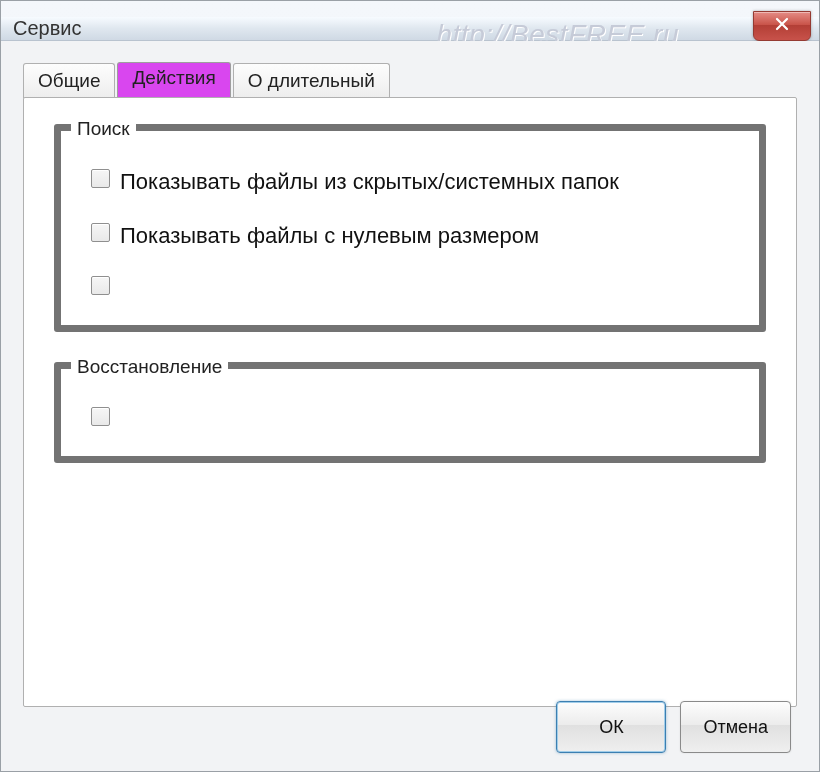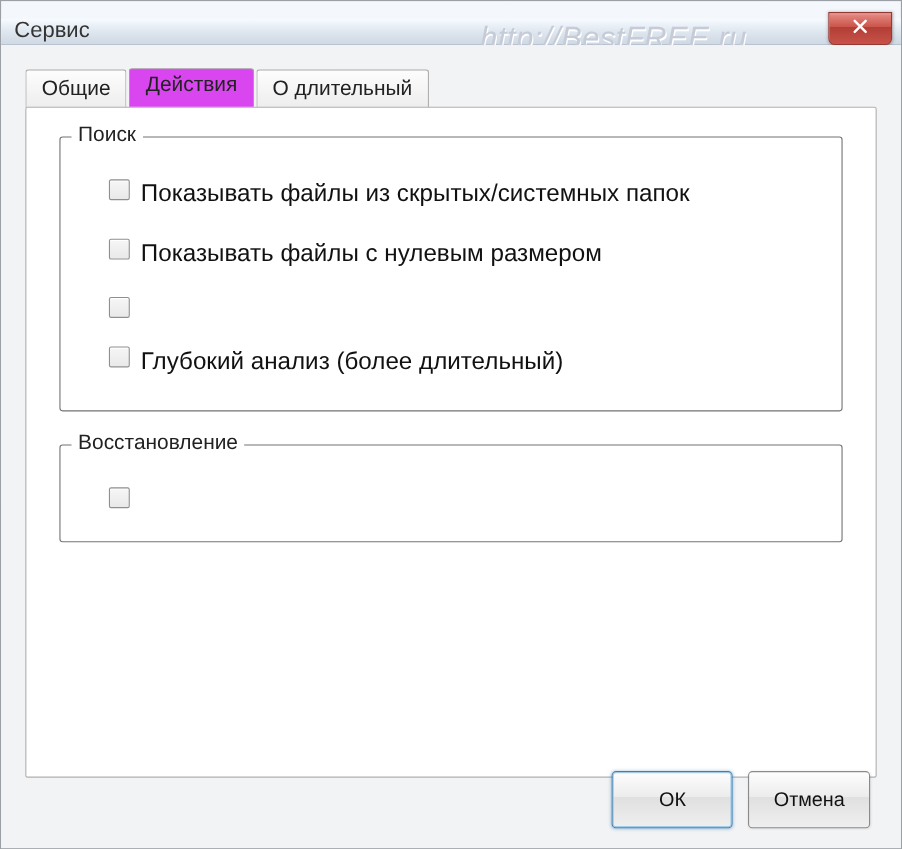--- a/index.html
+++ b/index.html
@@ -97,23 +97,23 @@
   }
   .tabpanel {
     border: 1px solid #b0b0b0;
     background: #ffffff;
     height: 610px;
     padding: 26px 30px 12px 30px;
     position: relative;
     border-radius: 2px;
   }
   .groupbox {
-    border: 1px solid #737373;
+    border: 7px solid #737373;
     border-radius: 3px;
-    padding: 24px 22px 22px 38px;
+    padding: 24px 22px 22px 24px;
     margin-bottom: 30px;
     position: relative;
   }
   .groupbox-title {
     position: absolute;
     top: -13px;
     left: 10px;
     background: #fff;
     padding: 0 6px;
     font-size: 19px;
@@ -200,24 +200,20 @@
           <div class="checkbox"></div>
           <div class="check-label">Показывать файлы из скрытых/системных папок</div>
         </div>
         <div class="check-row">
           <div class="checkbox"></div>
           <div class="check-label">Показывать файлы с нулевым размером</div>
         </div>
         <div class="check-row">
           <div class="checkbox"></div>
         </div>
-        <div class="check-row">
-          <div class="checkbox"></div>
-          <div class="check-label">Глубокий анализ (более длительный)</div>
-        </div>
       </div>
 
       <div class="groupbox">
         <div class="groupbox-title">Восстановление</div>
 
         <div class="check-row">
           <div class="checkbox"></div>
         </div>
       </div>
 

